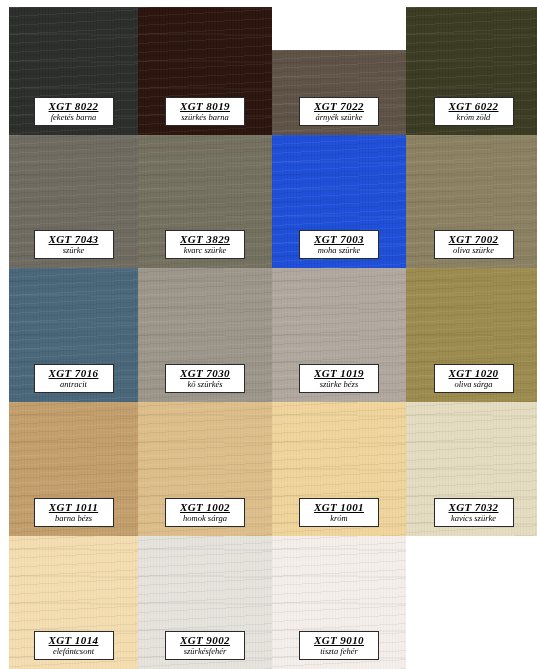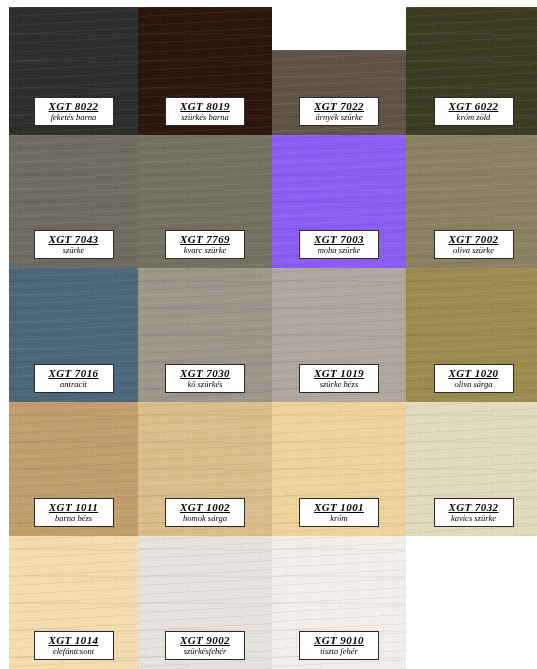--- a/index.html
+++ b/index.html
@@ -150,25 +150,25 @@
       <div class="swatch-cell" style="background: rgb(110, 106, 96);">
         <div class="grain"></div>
         <div class="label-box">
           <span class="label-code">XGT  7043</span>
           <span class="label-name">szürke</span>
         </div>
       </div>
       <div class="swatch-cell" style="background: rgb(115, 112, 95);">
         <div class="grain"></div>
         <div class="label-box">
-          <span class="label-code">XGT  7769</span>
+          <span class="label-code">XGT  3829</span>
           <span class="label-name">kvarc szürke</span>
         </div>
       </div>
-      <div class="swatch-cell" style="background: #8b5cf6;">
+      <div class="swatch-cell" style="background: #1d4ed8;">
         <div class="grain"></div>
         <div class="label-box">
           <span class="label-code">XGT  7003</span>
           <span class="label-name">moha szürke</span>
         </div>
       </div>
       <div class="swatch-cell" style="background: rgb(139, 129, 97);">
         <div class="grain"></div>
         <div class="label-box">
           <span class="label-code">XGT  7002</span>

